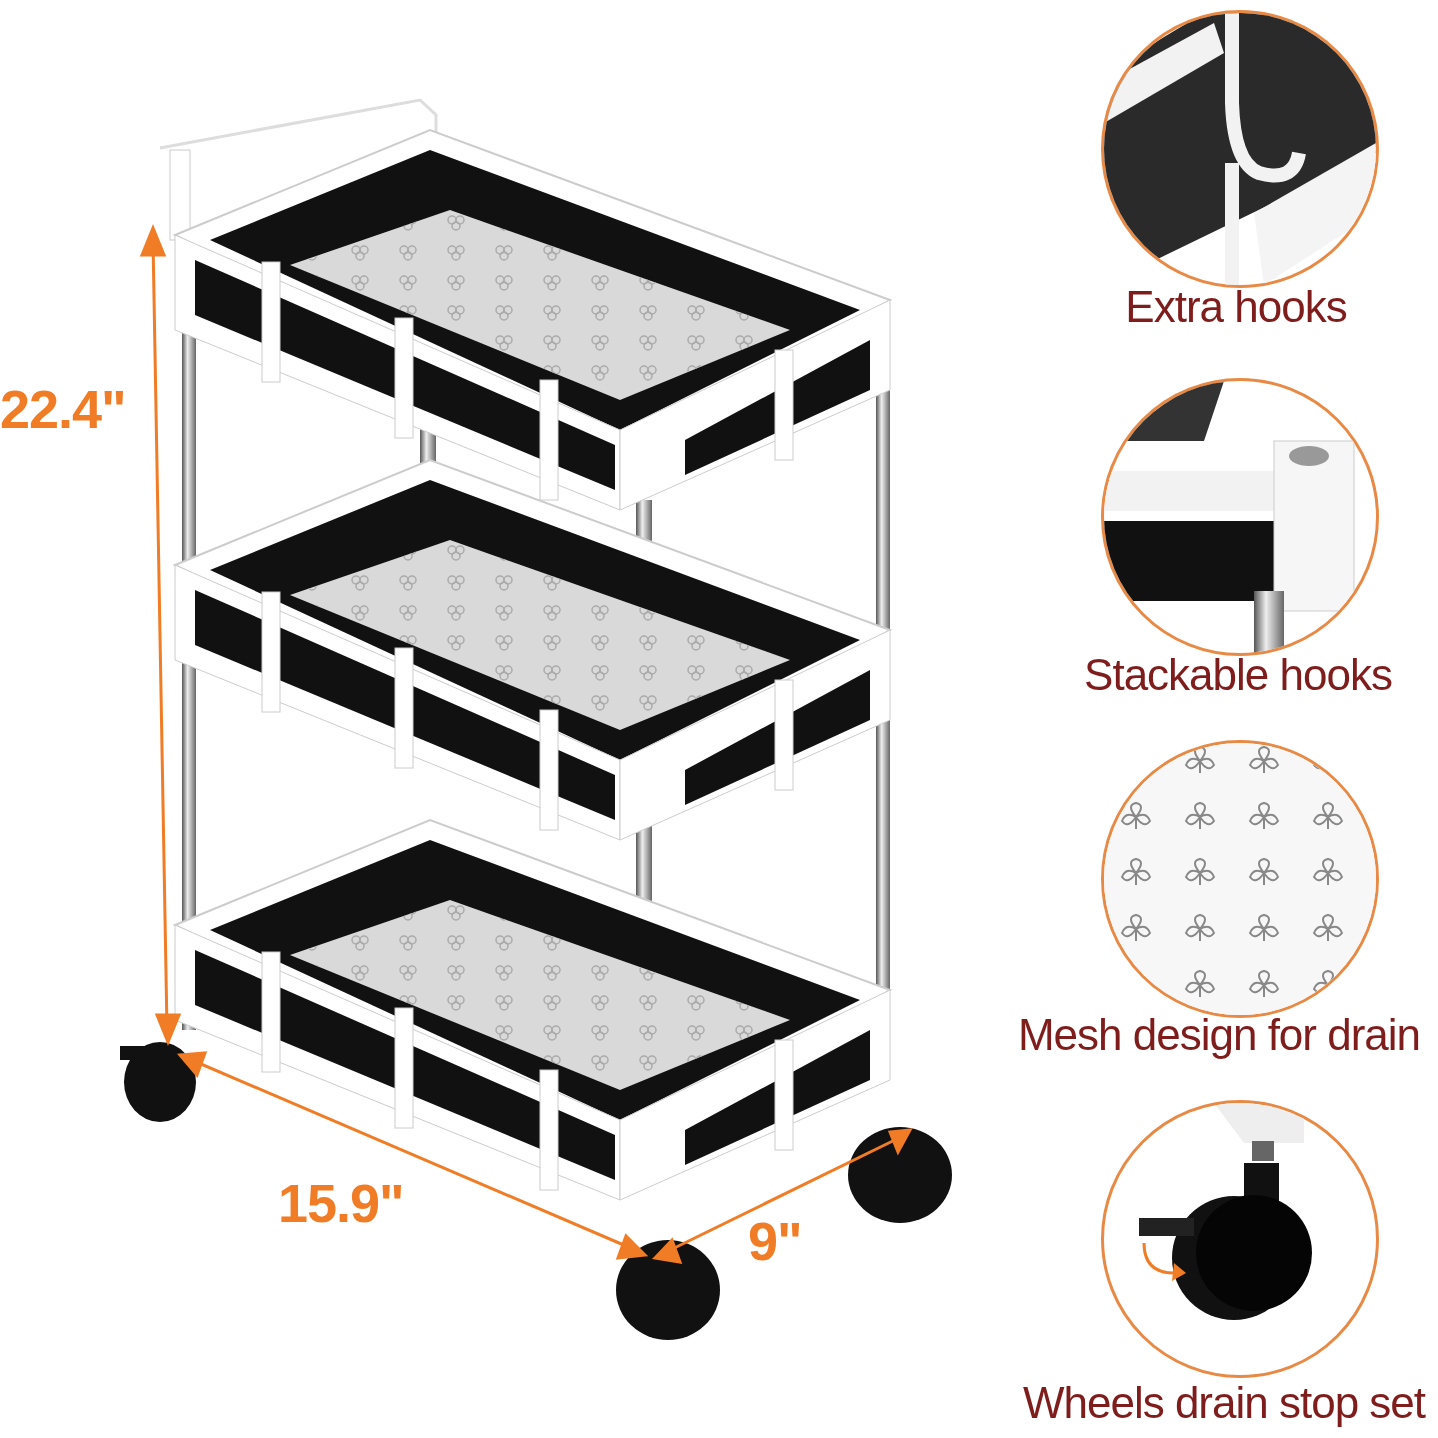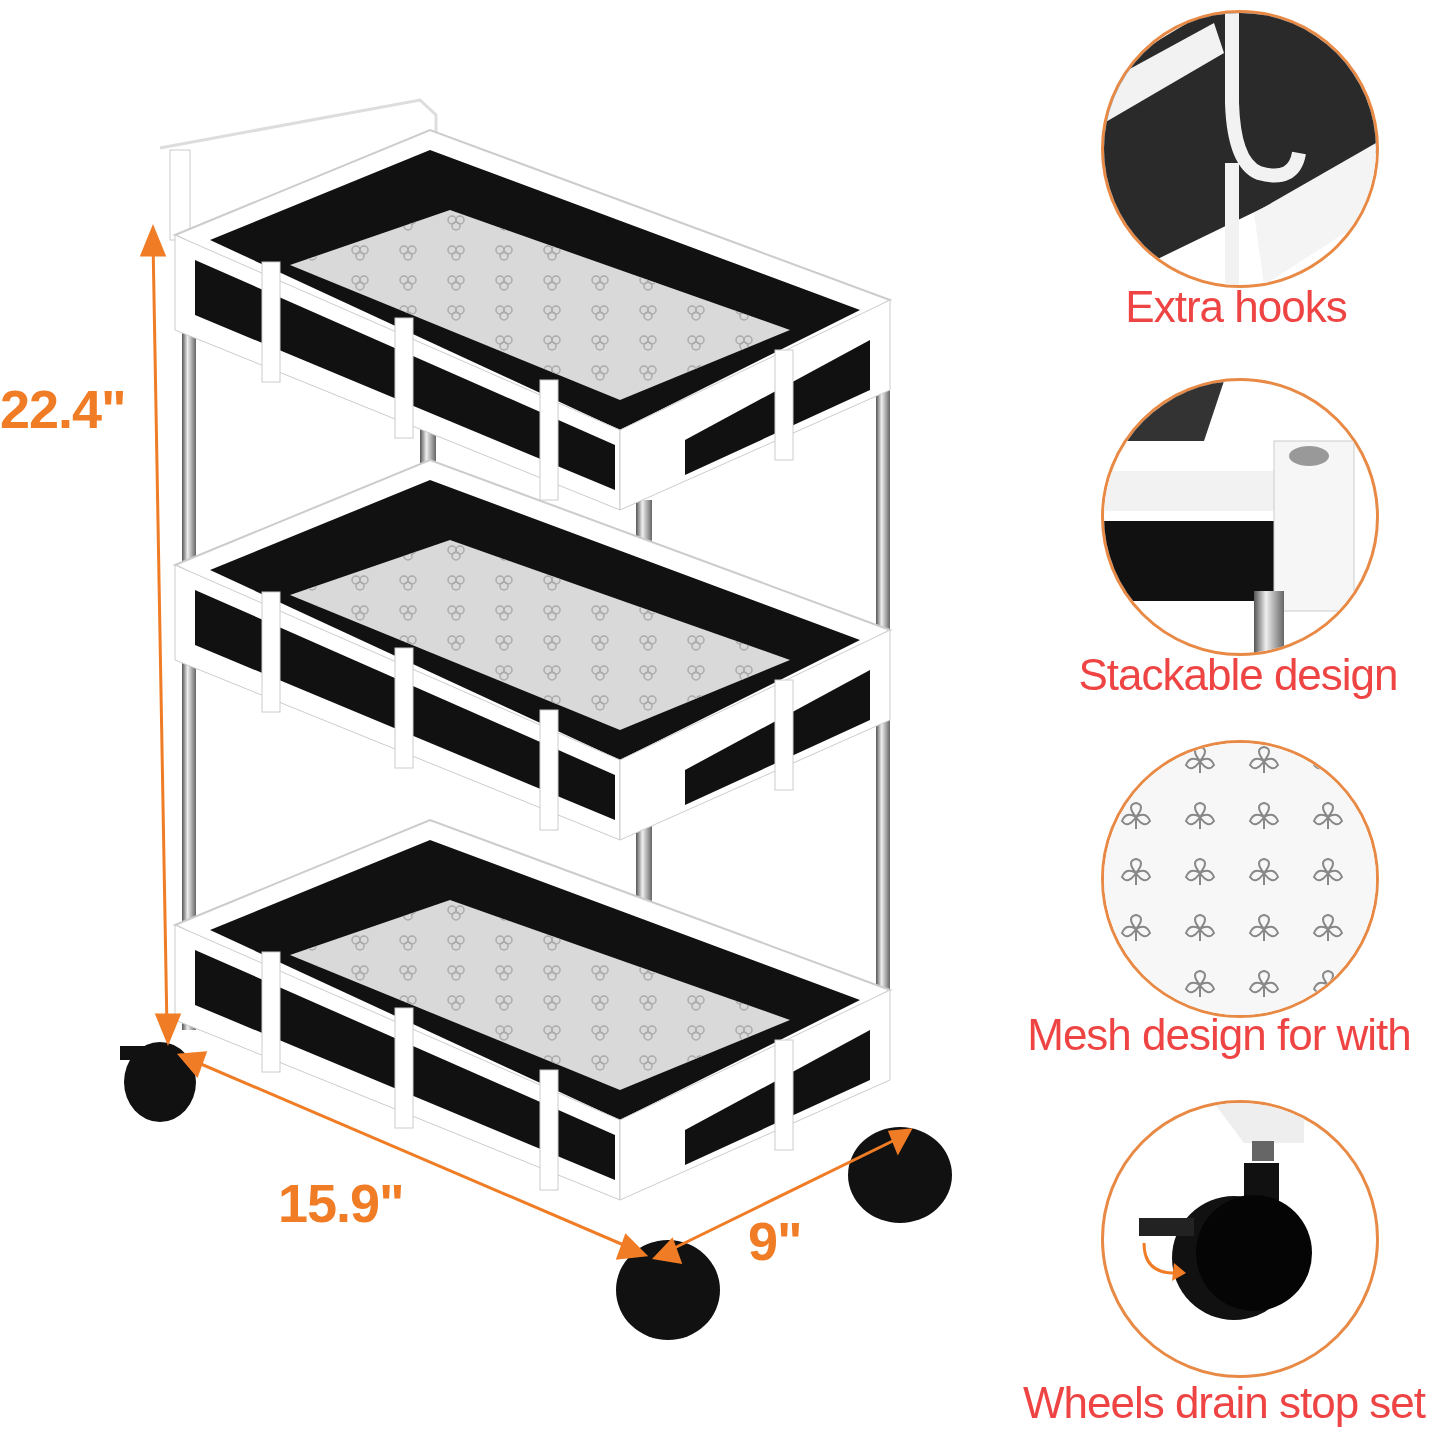--- a/index.html
+++ b/index.html
@@ -1,18 +1,18 @@
 <!DOCTYPE html>
 <html><head>
 <meta charset="utf-8">
 <style>
   html,body{margin:0;padding:0;background:#ffffff;}
   body{width:1438px;height:1438px;position:relative;overflow:hidden;font-family:"Liberation Sans",sans-serif;}
   .dim{position:absolute;color:#f07c26;font-weight:bold;font-size:54px;letter-spacing:-1px;}
-  .cap{position:absolute;color:#ef4444;font-size:44px;text-align:center;white-space:nowrap;letter-spacing:-1px;}
+  .cap{position:absolute;color:#7f1d1d;font-size:44px;text-align:center;white-space:nowrap;letter-spacing:-1px;}
   .circle{position:absolute;width:272px;height:272px;border:3px solid #e88a45;border-radius:50%;overflow:hidden;background:#fff;}
   svg{position:absolute;}
 </style>
 </head>
 <body>
 
 <svg width="1000" height="1438" viewBox="0 0 1000 1438" style="left:0;top:0;">
   <defs>
     <linearGradient id="pole" x1="0" x2="1">
       <stop offset="0" stop-color="#555"></stop>
@@ -124,36 +124,36 @@
 <div class="circle" style="left:1101px;top:378px;">
   <svg width="272" height="272" viewBox="0 0 272 272">
     <polygon points="0,0 120,0 100,60 0,60" fill="#333"></polygon>
     <rect x="0" y="90" width="200" height="40" fill="#f2f2f2"></rect>
     <rect x="0" y="140" width="170" height="80" fill="#111"></rect>
     <rect x="170" y="60" width="80" height="170" fill="#f6f6f6" stroke="#ccc"></rect>
     <ellipse cx="205" cy="75" rx="20" ry="10" fill="#999"></ellipse>
     <rect x="150" y="210" width="30" height="62" fill="url(#pole)"></rect>
   </svg>
 </div>
-<div class="cap" style="left:1060px;top:650px;width:356px;">Stackable design</div>
+<div class="cap" style="left:1060px;top:650px;width:356px;">Stackable hooks</div>
 
 <div class="circle" style="left:1101px;top:740px;">
   <svg width="272" height="272" viewBox="0 0 272 272">
     <defs>
       <pattern id="mesh" width="64" height="56" patternUnits="userSpaceOnUse">
         <g fill="none" stroke="#888" stroke-width="2">
           <path d="M32 18 q-10 -12 0 -14 q10 2 0 14 M32 18 q10 -6 14 4 q-6 8 -14 -4 M32 18 q-10 -6 -14 4 q6 8 14 -4 M32 18 l0 12"></path>
         </g>
       </pattern>
     </defs>
     <rect width="272" height="272" fill="#f7f7f7"></rect>
     <rect width="272" height="272" fill="url(#mesh)"></rect>
   </svg>
 </div>
-<div class="cap" style="left:1000px;top:1010px;width:438px;">Mesh design for with</div>
+<div class="cap" style="left:1000px;top:1010px;width:438px;">Mesh design for drain</div>
 
 <div class="circle" style="left:1101px;top:1100px;">
   <svg width="272" height="272" viewBox="0 0 272 272">
     <polygon points="110,0 200,0 200,40 140,40" fill="#eee"></polygon>
     <rect x="148" y="38" width="22" height="20" fill="#666"></rect>
     <path d="M140 60 L175 60 L175 110 L140 110 Z" fill="#111"></path>
     <circle cx="130" cy="155" r="62" fill="#111"></circle>
     <circle cx="150" cy="150" r="58" fill="#050505"></circle>
     <rect x="35" y="115" width="55" height="18" fill="#222"></rect>
     <path d="M40 140 q0 30 30 30" stroke="#f07c26" stroke-width="3" fill="none"></path>

